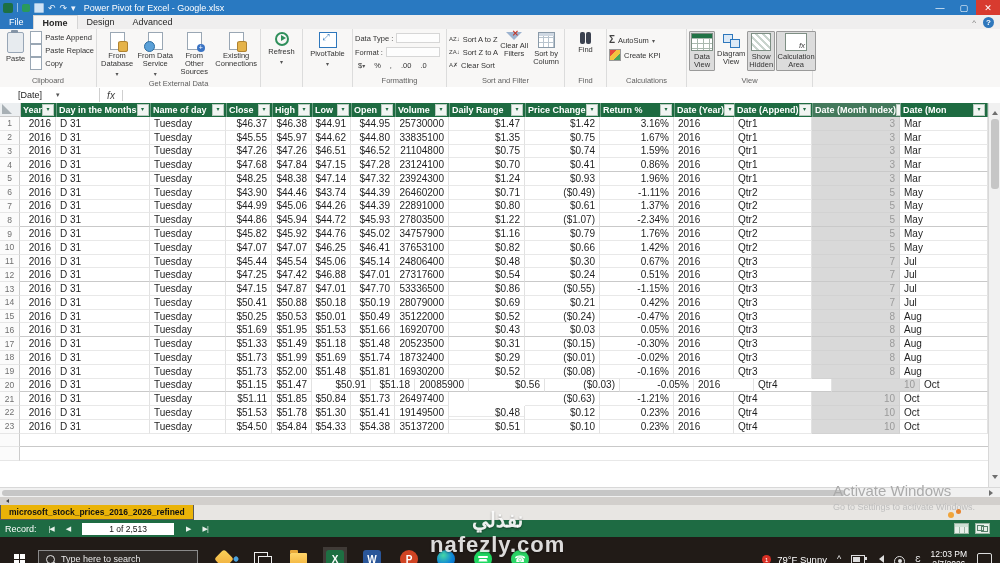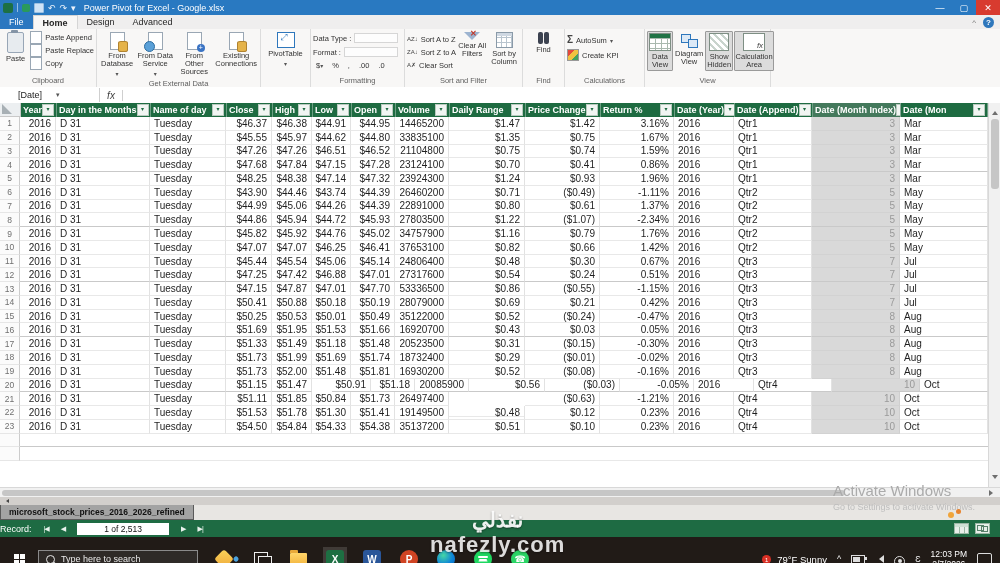--- a/index.html
+++ b/index.html
@@ -112,22 +112,22 @@
   .arr.down{left:3px;bottom:5px;border:3px solid transparent;border-top:4px solid #6e6e6e}
   .hscroll{left:0;top:487px;width:1000px;height:10px;background:#f1f1f1;border-top:1px solid #d8d8d8;box-sizing:border-box}
   .hthumb{position:absolute;left:2px;top:2px;width:843px;height:6px;background:#c6c6c6;border-radius:3px}
   .arr.right{right:4px;top:2px;border:3px solid transparent;border-left:4px solid #6e6e6e}
 
   
   .tabstrip{left:0;top:497px;width:1000px;height:8px;background:#d2cfcc;display:flex;align-items:center}
   .tabscrollbtn{width:12px;height:7px;display:flex;align-items:center;justify-content:center}
   .arr.left-s{border:2px solid transparent;border-right:3px solid #444}
   .tabrow{left:0;top:505px;width:1000px;height:15px;background:#e8e6e3;display:flex;align-items:stretch}
-  .sheettab{background:#a3a3a3;border:1px solid #5a5a5a;border-top:none;padding:0 8px;display:flex;align-items:center;font-size:8.5px;font-weight:bold;color:#111}
-  .recordbar{left:0;top:520px;width:1000px;height:17px;background:#1e6b43;display:flex;align-items:center;color:#fff;font-size:9px;gap:12px;box-sizing:border-box}
+  .sheettab{background:#eab308;border:1px solid #5a5a5a;border-top:none;padding:0 8px;display:flex;align-items:center;font-size:8.5px;font-weight:bold;color:#111}
+  .recordbar{left:0;top:520px;width:1000px;height:17px;background:#1e6b43;display:flex;align-items:center;color:#fff;font-size:9px;gap:12px;padding-left:5px;box-sizing:border-box}
   .navg{font-size:7px;color:#e8f2ec;letter-spacing:-1px}
   .recbox{width:92px;height:12px;background:#fff;color:#111;font-size:8.5px;display:flex;align-items:center;justify-content:center}
   .statusicons{margin-left:auto;display:flex;gap:6px;padding-right:10px}
   .sic{width:15px;height:11px;background:#e8efe9;border:1px solid #9cb8a6;box-sizing:border-box}
   .sic.grid2{background:linear-gradient(#cfe0d4 0 3px,transparent 3px),repeating-linear-gradient(to right,transparent 0 4px,#9cb8a6 4px 5px),#e8efe9}
   .sic.diag2{position:relative;background:#e8efe9}
   .sic.diag2::before{content:"";position:absolute;left:1px;top:1px;width:5px;height:4px;border:1px solid #58806a}
   .sic.diag2::after{content:"";position:absolute;right:1px;bottom:1px;width:5px;height:4px;border:1px solid #58806a}
 
   
@@ -261,20 +261,30 @@
       <div class="bigbtn" style="width:44px">
         <span class="ic i-doc">
             <span class="cyl"></span>
           </span>
         <span class="lbl">Existing Connections</span>
       </div>
     </div>
     <div class="rgl">Get External Data</div>
   </div>
 
+  <div class="rgroup" style="width:42px">
+    <div class="rgc" style="justify-content:center">
+      <div class="bigbtn" style="width:36px">
+        <span class="ic i-refresh"></span>
+        <span class="lbl">Refresh</span>
+          <span class="caret"></span>
+      </div>
+    </div>
+    <div class="rgl"></div>
+  </div>
 
   <div class="rgroup" style="width:50px">
     <div class="rgc" style="justify-content:center">
       <div class="bigbtn" style="width:44px">
         <span class="ic i-pivot"></span>
         <span class="lbl">PivotTable</span>
           <span class="caret"></span>
       </div>
     </div>
     <div class="rgl"></div>
@@ -456,21 +466,21 @@
   <div>
       <div class="grow">
         <div class="rownum">1</div>
         <div class="gcell ar" style="width: 36px;">2016</div>
         <div class="gcell" style="width: 94px;">D 31</div>
         <div class="gcell" style="width: 76px;">Tuesday</div>
         <div class="gcell ar" style="width: 46px;">$46.37</div>
         <div class="gcell ar" style="width: 40px;">$46.38</div>
         <div class="gcell ar" style="width: 39px;">$44.91</div>
         <div class="gcell ar" style="width: 44px;">$44.95</div>
-        <div class="gcell ar" style="width: 54px;">14465200</div>
+        <div class="gcell ar" style="width: 54px;">25730000</div>
         <div class="gcell ar" style="width: 76px;">$1.47</div>
         <div class="gcell ar" style="width: 75px;">$1.42</div>
         <div class="gcell ar" style="width: 74px;">3.16%</div>
         <div class="gcell" style="width: 60px;">2016</div>
         <div class="gcell" style="width: 78px;">Qtr1</div>
         <div class="gcell ar dimcell" style="width: 88px;">3</div>
         <div class="gcell" style="width: 92px;">Mar</div>
       </div>
       <div class="grow">
         <div class="rownum">2</div>

